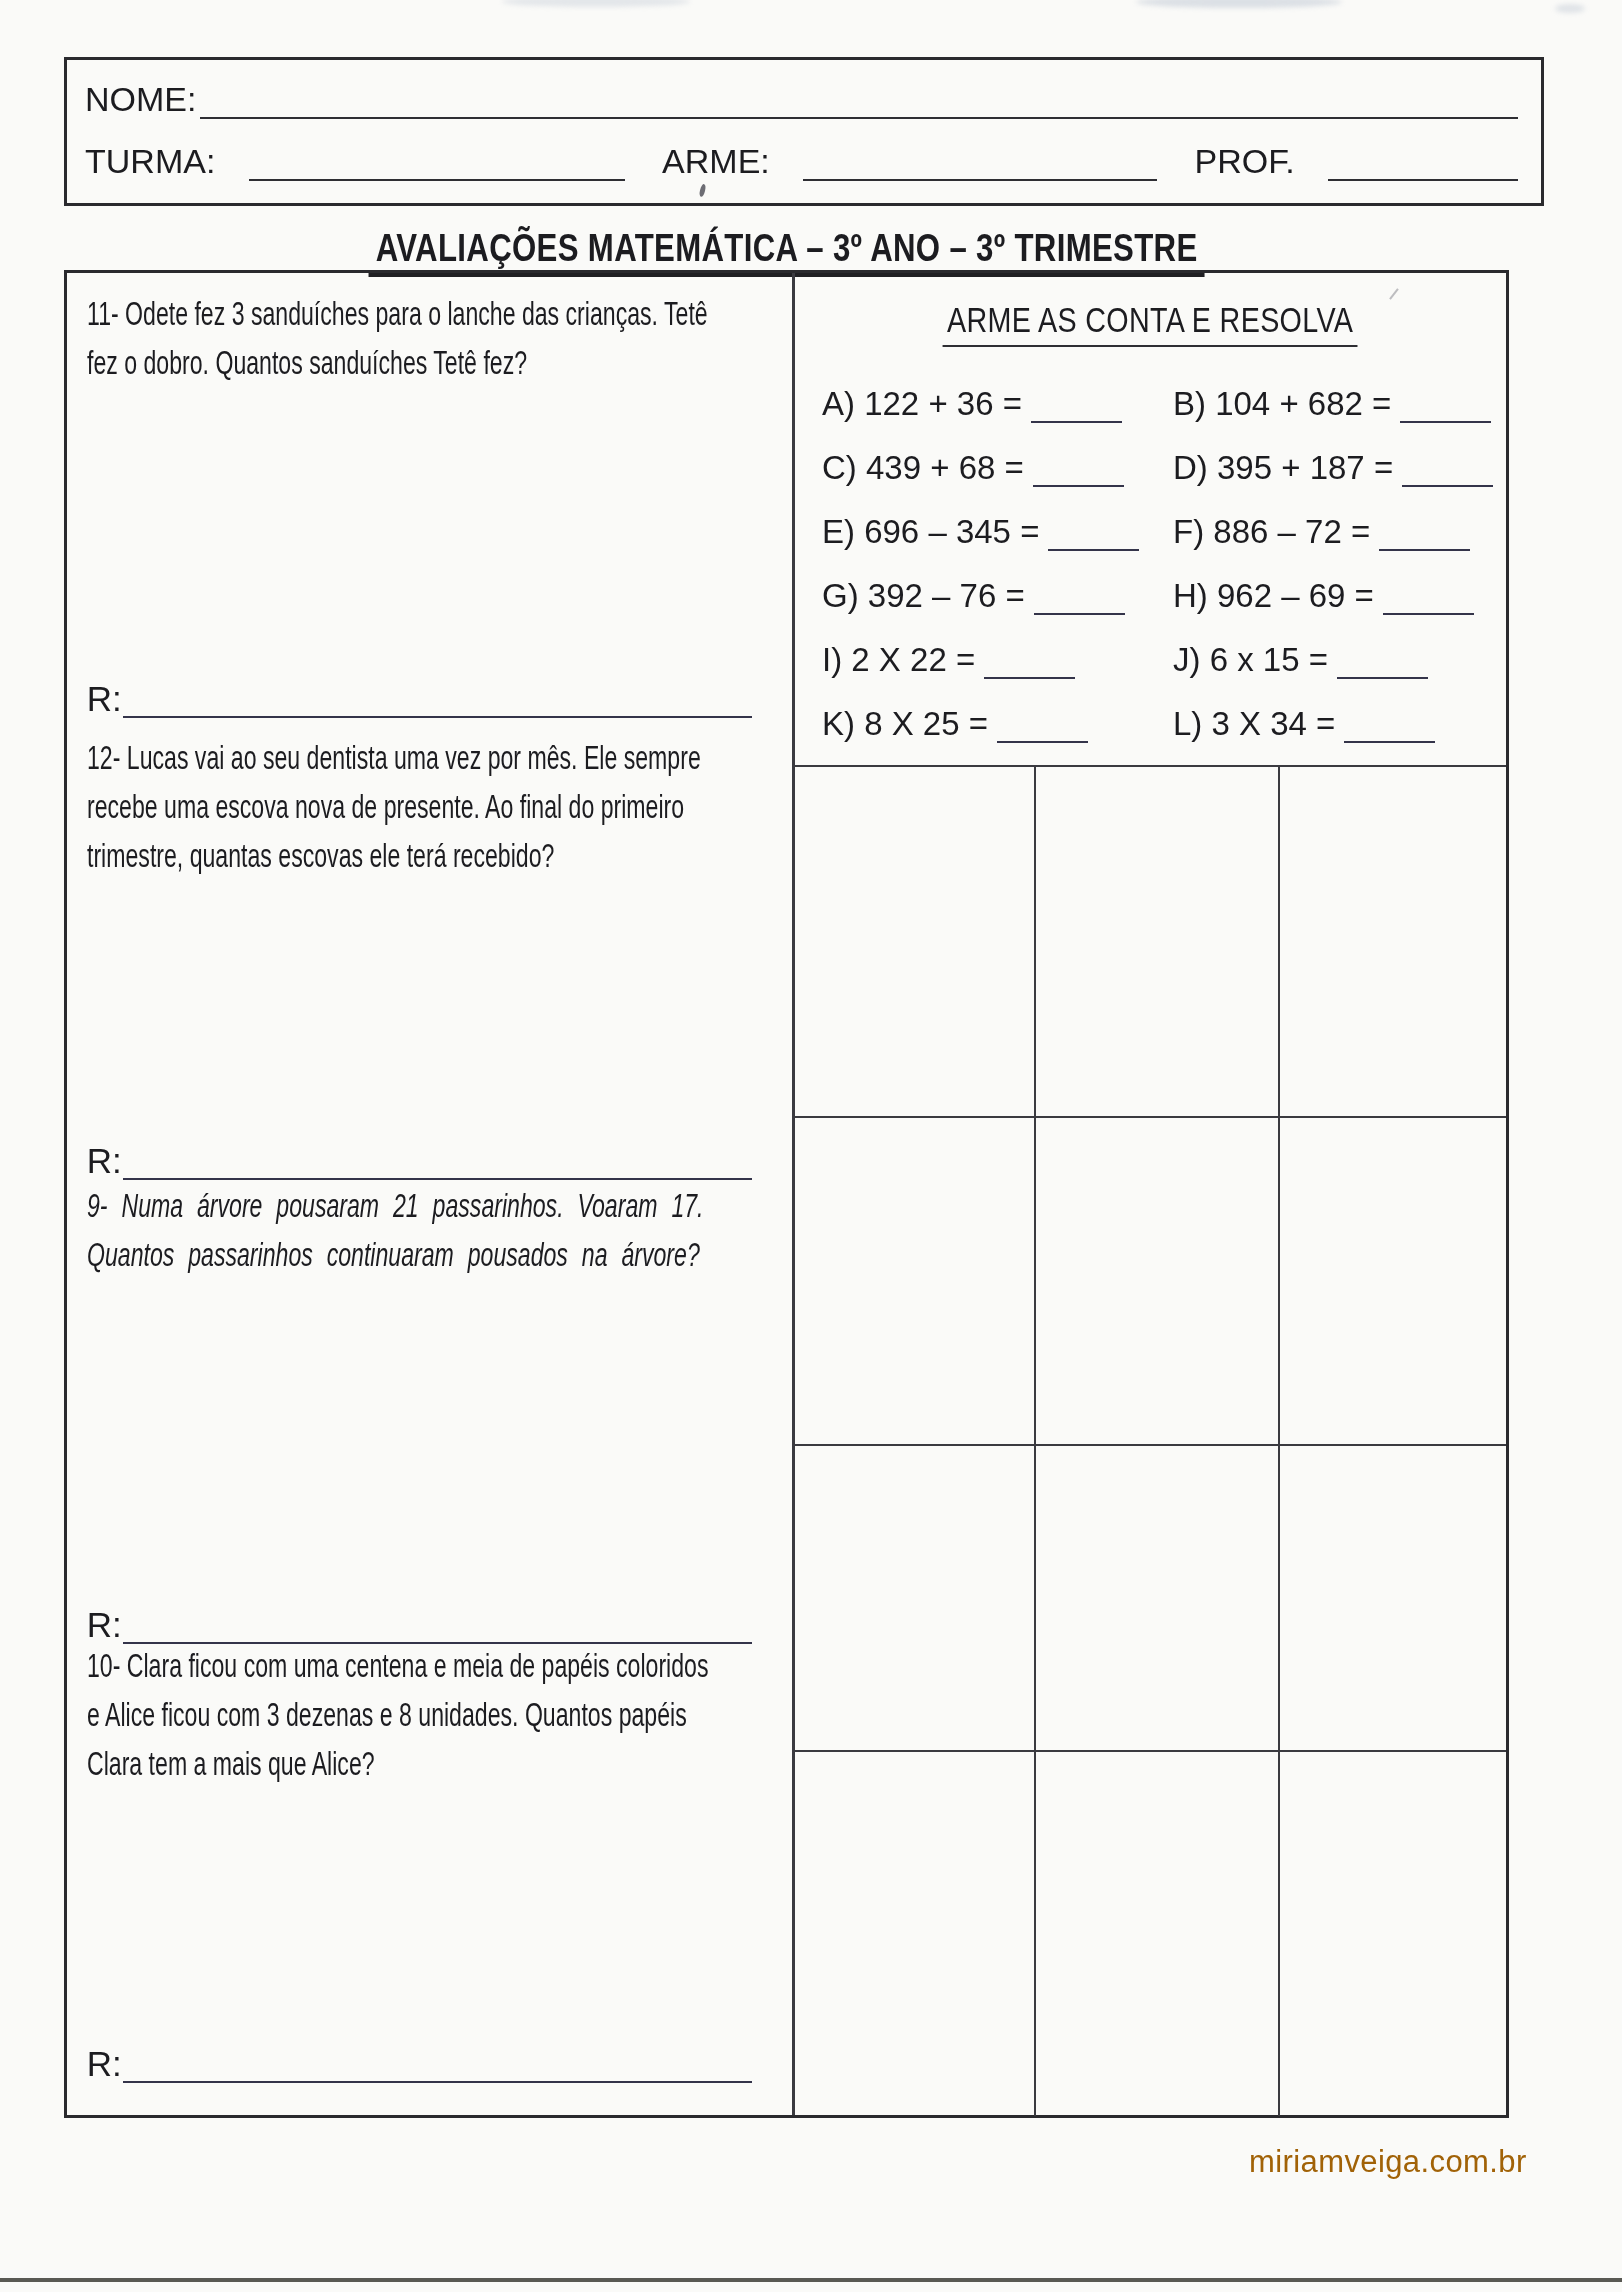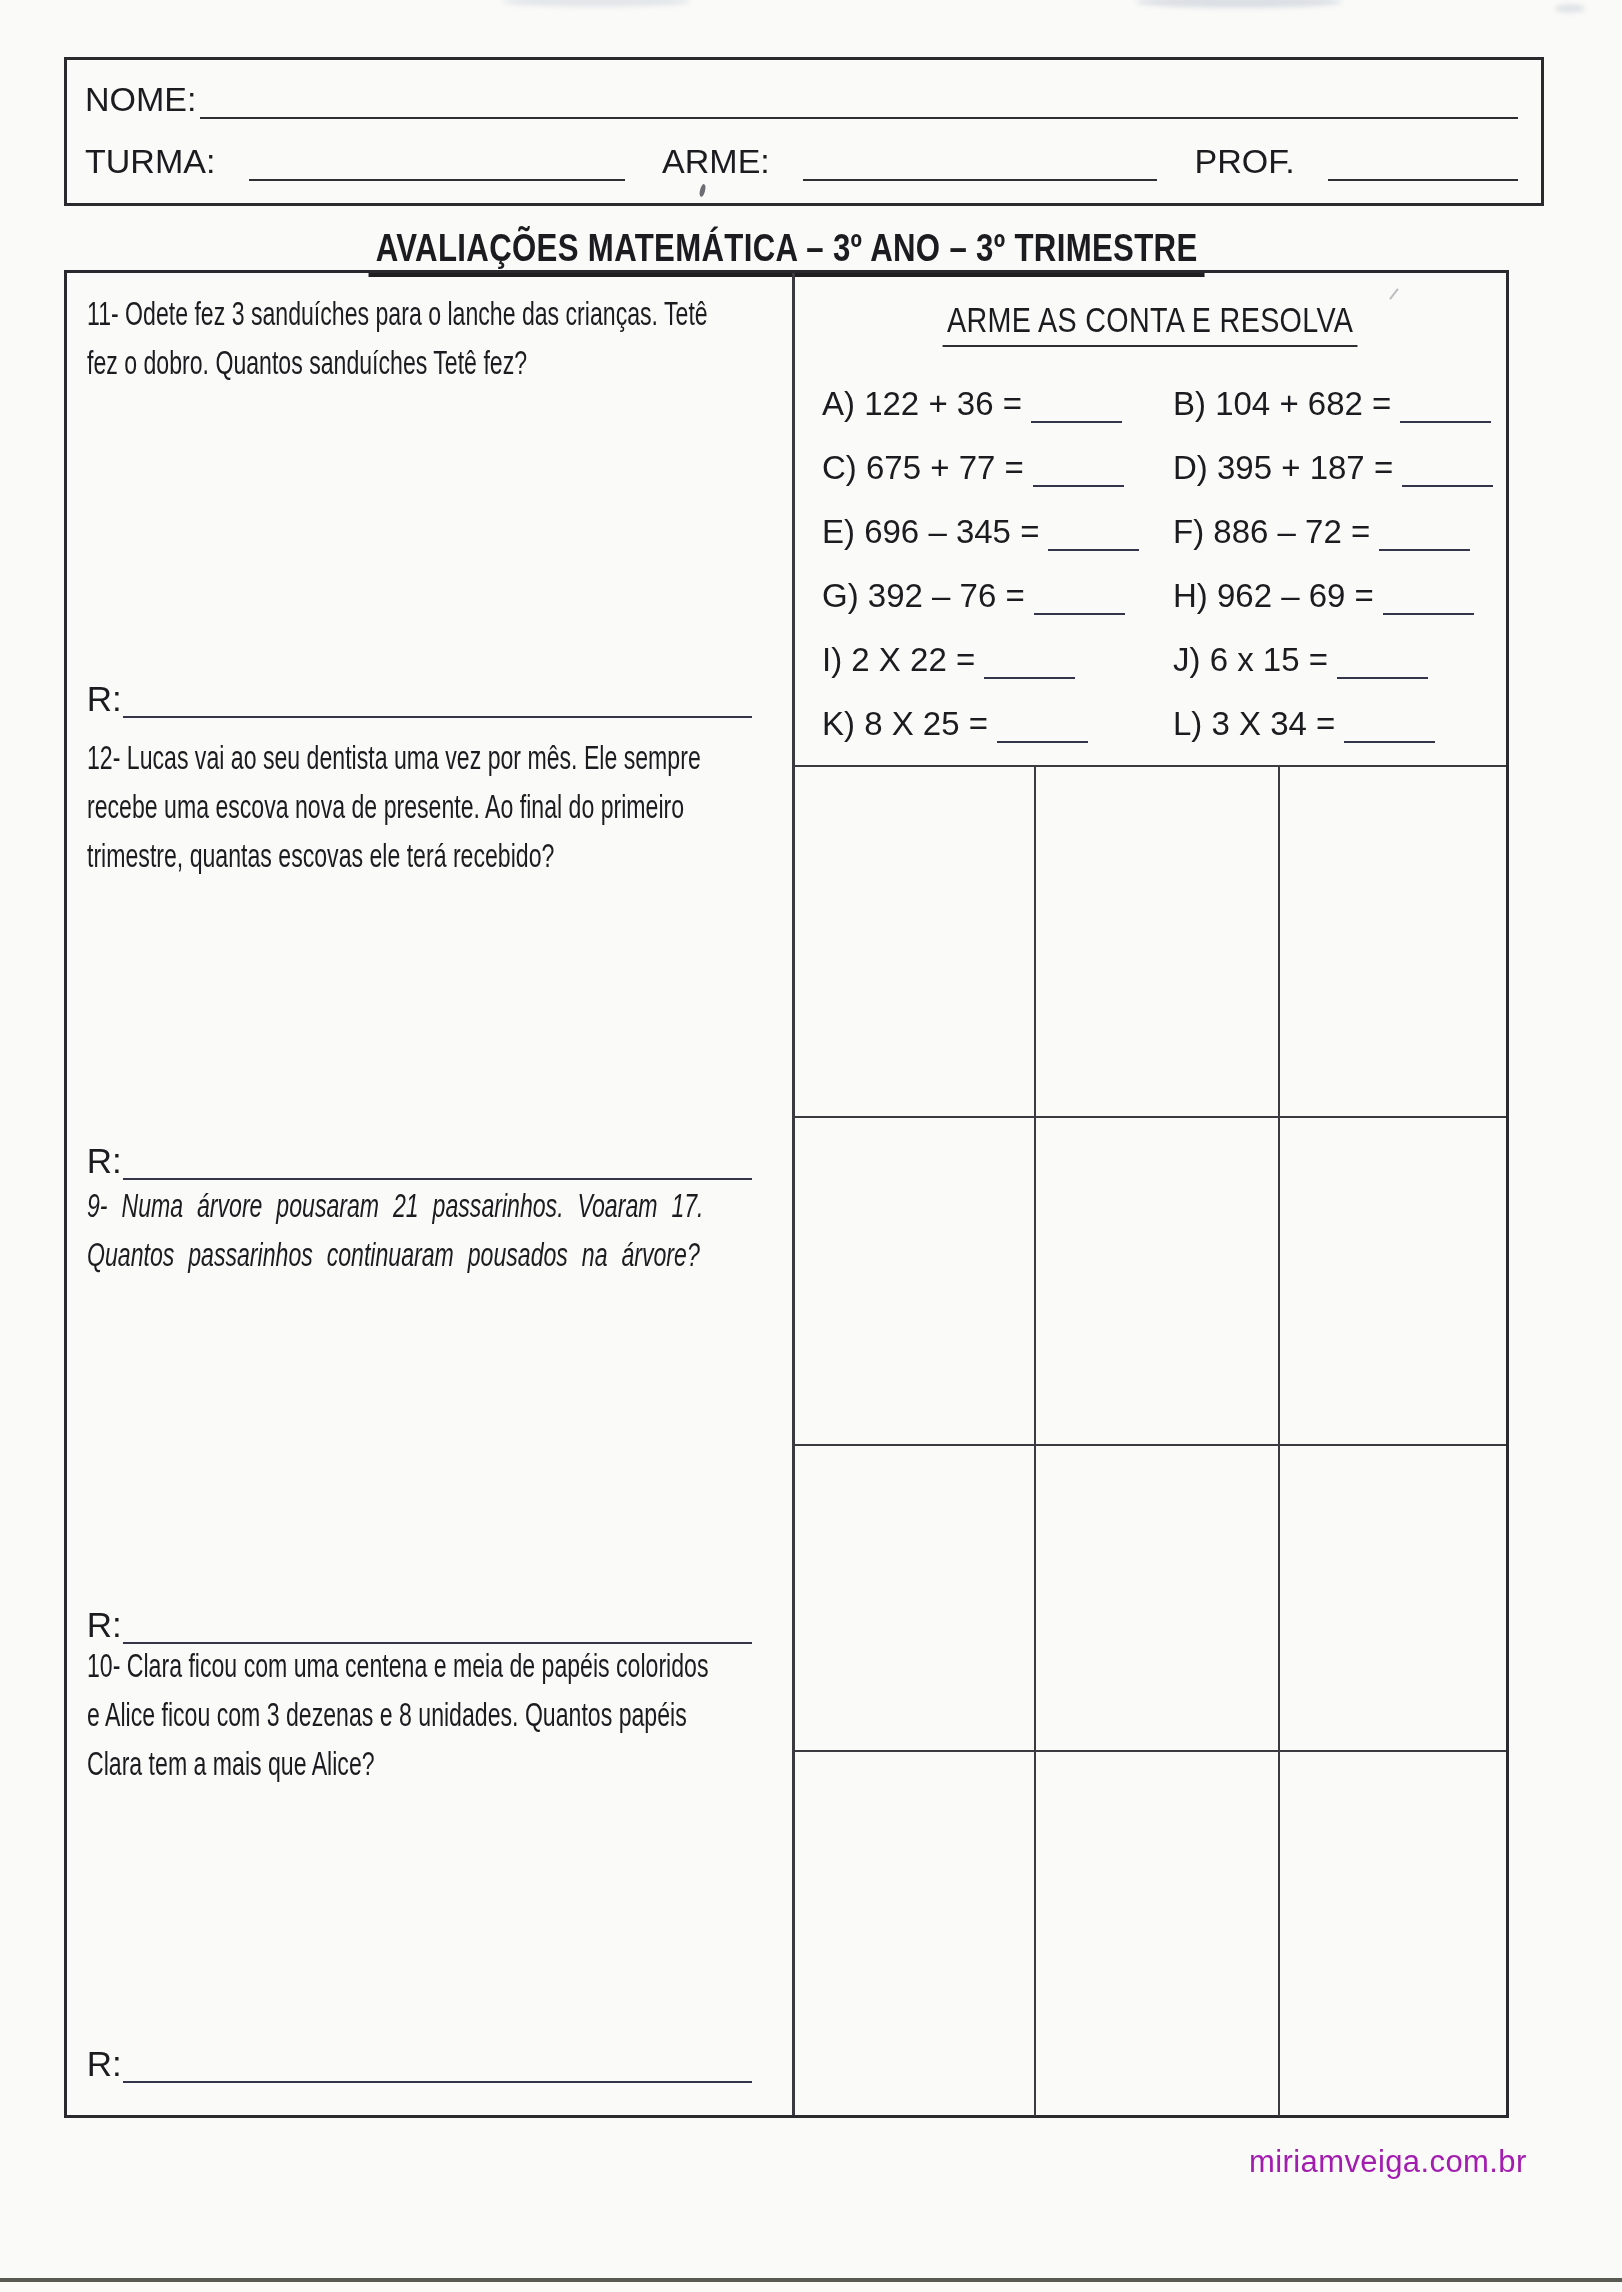--- a/index.html
+++ b/index.html
@@ -95,21 +95,21 @@
     display:grid;
     grid-template-columns:244px 244px 1fr;
     grid-template-rows:351px 328px 306px 1fr;
     box-sizing:border-box;
   }
   .gcell{border-right:2.7px solid #3a3a40;border-bottom:2.7px solid #3a3a40;}
   .gcell:nth-child(3n){border-right:none;}
   .gcell:nth-child(n+10){border-bottom:none;}
 
   
-  .footer{position:absolute;left:1249px;top:2144px;font-size:31px;color:#a21caf;letter-spacing:0.4px;}
+  .footer{position:absolute;left:1249px;top:2144px;font-size:31px;color:#a16207;letter-spacing:0.4px;}
 </style>
 </head>
 <body>
 
 <div class="page">
 
   <div class="smudge a"></div>
   <div class="smudge b"></div>
   <div class="smudge c"></div>
   <div class="stray-dot"></div>
@@ -186,21 +186,21 @@
             <span class="ptext">A) 122 + 36 =</span>
             <span class="pline"></span>
           </div>
         <div class="pitem second">
             <span class="ptext">B) 104 + 682 =</span>
             <span class="pline"></span>
           </div>
       </div>
       <div class="prow">
         <div class="pitem first">
-            <span class="ptext">C) 675 + 77 =</span>
+            <span class="ptext">C) 439 + 68 =</span>
             <span class="pline"></span>
           </div>
         <div class="pitem second">
             <span class="ptext">D) 395 + 187 =</span>
             <span class="pline"></span>
           </div>
       </div>
       <div class="prow">
         <div class="pitem first">
             <span class="ptext">E) 696 – 345 =</span>

